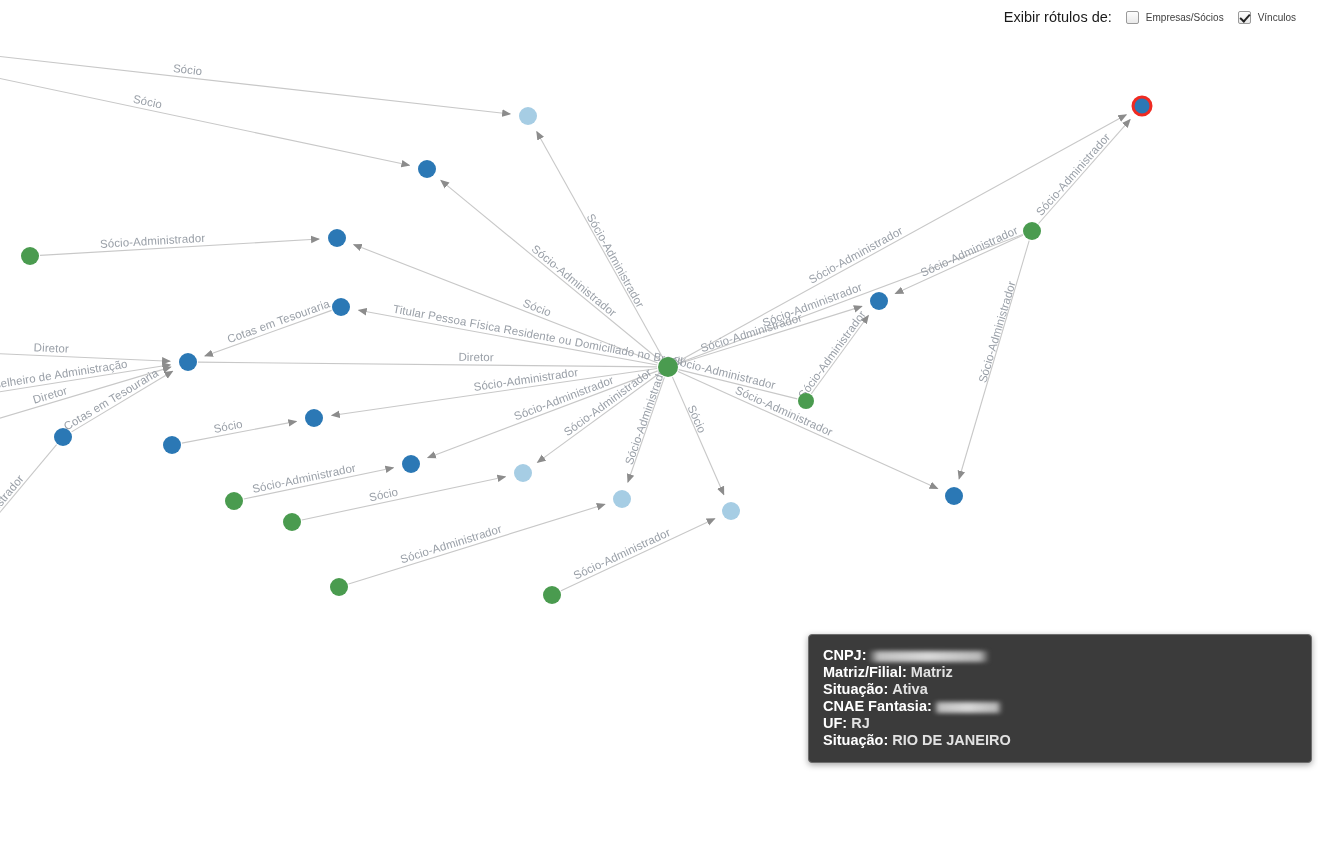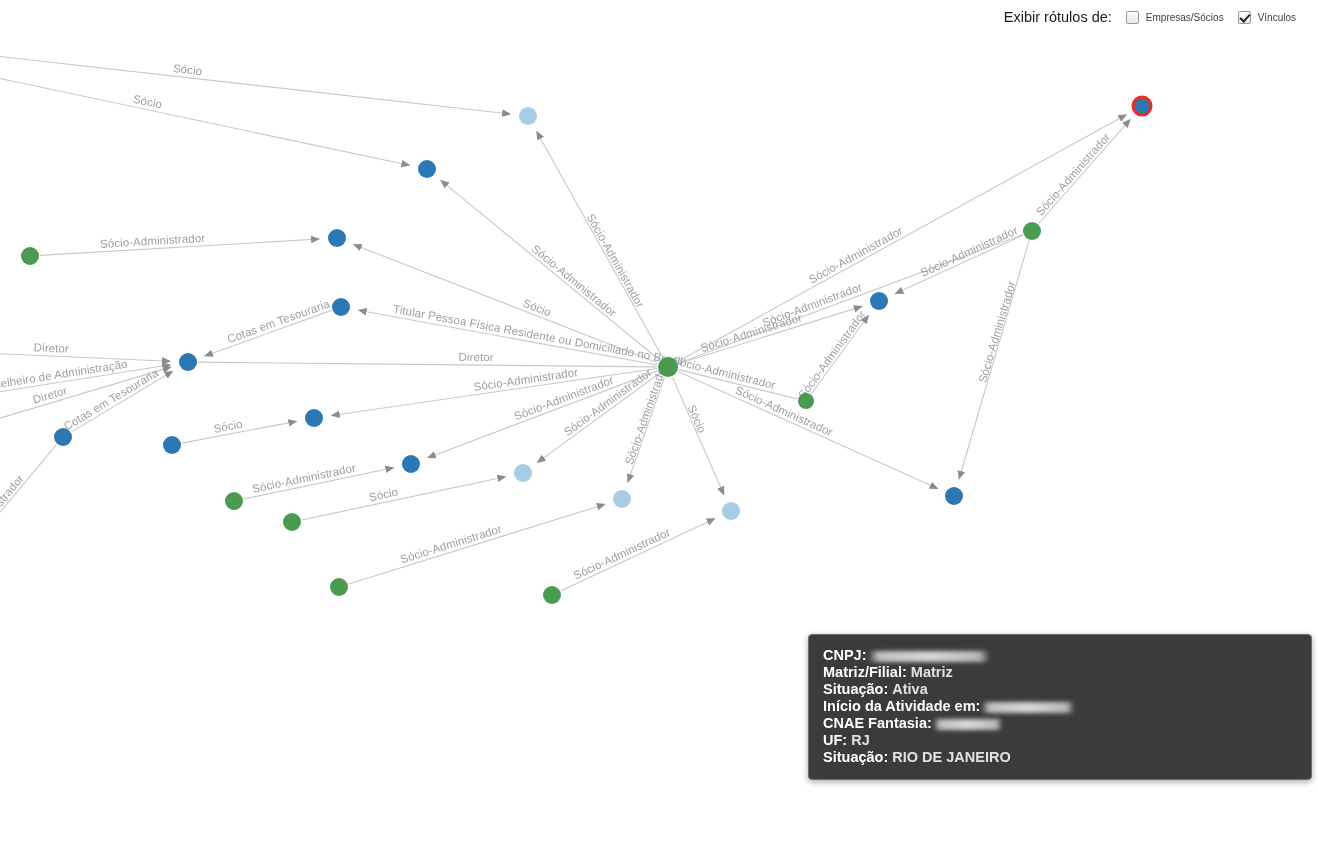--- a/index.html
+++ b/index.html
@@ -279,24 +279,20 @@
         </div>
         <div class="info-row">
           <span class="info-key">Matriz/Filial:</span>
           <span class="info-val">Matriz</span>
         </div>
         <div class="info-row">
           <span class="info-key">Situação:</span>
           <span class="info-val">Ativa</span>
         </div>
         <div class="info-row">
-          <span class="info-key">Início da Atividade em:</span>
-          <span class="info-val redacted" style="width: 92px;"></span>
-        </div>
-        <div class="info-row">
           <span class="info-key">CNAE Fantasia:</span>
           <span class="info-val redacted" style="width: 68px;"></span>
         </div>
         <div class="info-row">
           <span class="info-key">UF:</span>
           <span class="info-val">RJ</span>
         </div>
         <div class="info-row">
           <span class="info-key">Situação:</span>
           <span class="info-val">RIO DE JANEIRO</span>

